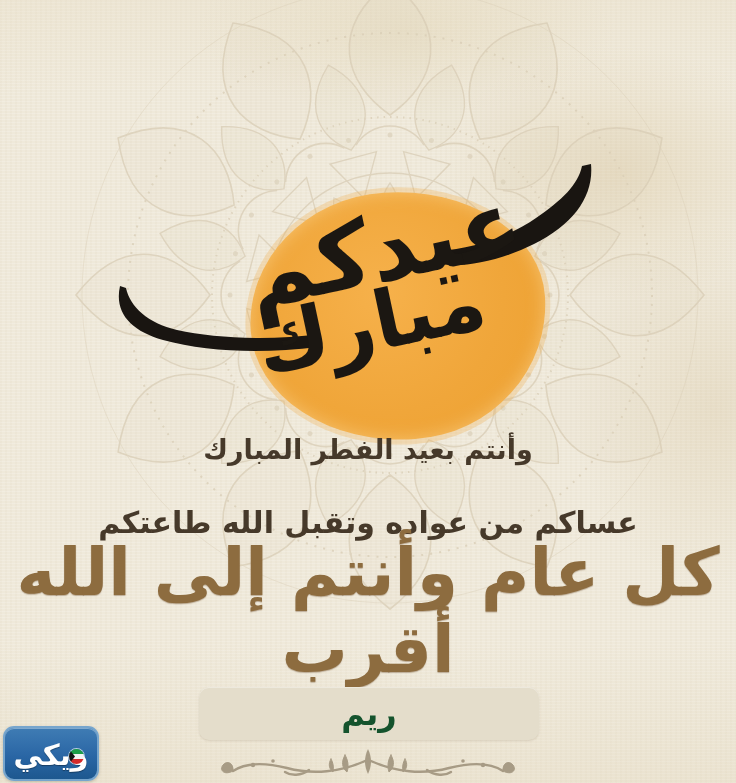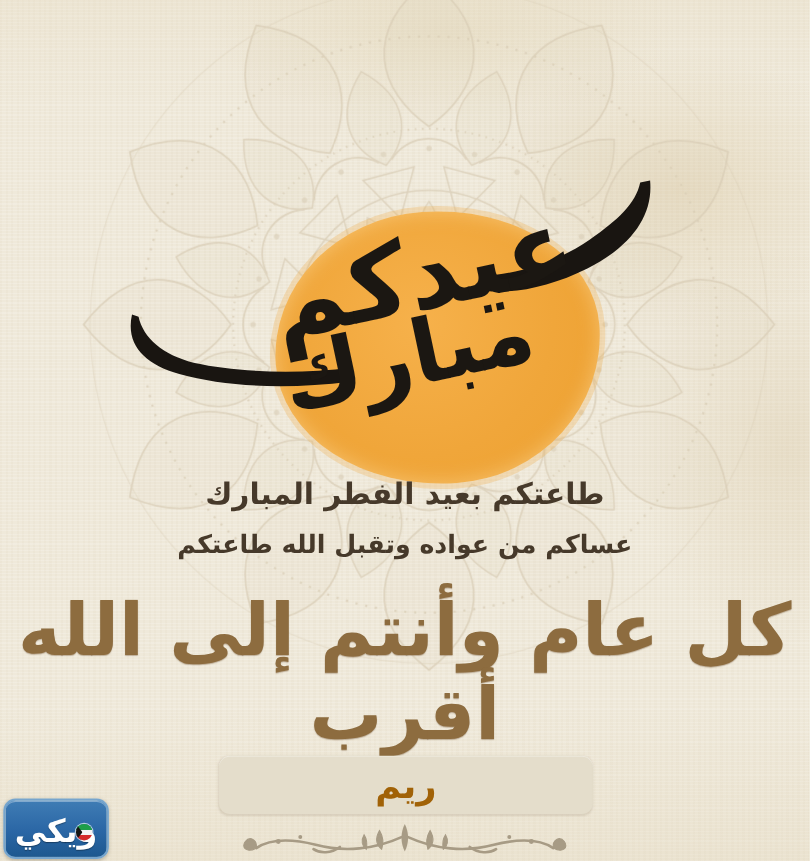--- a/index.html
+++ b/index.html
@@ -26,29 +26,29 @@
   svg.swoosh{position:absolute;left:0;top:0;width:736px;height:783px;pointer-events:none;}
   .calligraphy{
     position:absolute;left:205px;top:202px;width:390px;height:250px;
     transform:rotate(-12deg);text-align:center;color:#1b1712;
     font-weight:bold;line-height:1;
   }
   .cal-word1{font-size:92px;letter-spacing:-2px;}
   .cal-word2{font-size:80px;margin-top:-16px;transform:translateX(-28px);letter-spacing:-2px;}
   .line{position:absolute;left:0;width:736px;text-align:center;color:#46392a;}
   .line1{top:434px;font-size:27px;font-weight:600;letter-spacing:.5px;}
-  .line2{top:483px;font-size:23px;font-weight:600;letter-spacing:.5px;}
+  .line2{top:505px;font-size:30px;font-weight:600;letter-spacing:.5px;}
   .line3{top:534px;font-size:66px;font-weight:bold;color:#8d6c3f;
          text-shadow:0 1px 1px rgba(96,64,28,.35);letter-spacing:-1px;}
   .plate{
     position:absolute;left:199px;top:687px;width:340px;height:53px;border-radius:10px;
     background:#e4ddcb;box-shadow:0 1px 2px rgba(120,100,70,.18), inset 0 1px 0 rgba(255,255,255,.35);
     display:flex;align-items:center;justify-content:center;cursor:pointer;
   }
-  .plate-name{font-size:32px;font-weight:bold;color:#a16207;}
+  .plate-name{font-size:32px;font-weight:bold;color:#14532d;}
   svg.flourish{position:absolute;left:213px;top:741px;width:310px;height:38px;pointer-events:none;}
   .logo{
     position:absolute;left:3px;top:726px;width:96px;height:55px;border-radius:11px;
     background:linear-gradient(180deg,#3f7cb4 0%,#2a66a5 55%,#1d588f 100%);
     border:2px solid #76a5cd;box-sizing:border-box;
     box-shadow:inset 0 1px 0 rgba(255,255,255,.35), 0 1px 3px rgba(60,50,30,.25);
     display:flex;align-items:center;justify-content:center;cursor:pointer;
   }
   .logo-text{color:#ffffff;font-size:29px;font-weight:bold;letter-spacing:1px;
              text-shadow:0 1px 1px rgba(0,0,0,.35);margin-top:2px;}
@@ -185,21 +185,21 @@
   <svg class="swoosh" viewBox="0 0 736 783" aria-hidden="true">
     <path fill="#191511" d="M591,164 C594,196 574,224 534,244 C500,261 464,268 440,264 L438,251 C472,249 507,238 536,218 C562,200 578,185 582,166 Z"></path>
     <path fill="#191511" d="M120,286 C114,313 131,331 163,340 C206,352 262,354 318,347 L320,334 C268,341 214,338 177,330 C148,323 130,307 126,288 Z"></path>
   </svg>
 
   <div class="calligraphy" dir="rtl">
     <div class="cal-word1">عيدكم</div>
     <div class="cal-word2">مبارك</div>
   </div>
 
-  <div class="line line1" dir="rtl">طاعتكم بعيد الفطر المبارك</div>
+  <div class="line line1" dir="rtl">وأنتم بعيد الفطر المبارك</div>
   <div class="line line2" dir="rtl">عساكم من عواده وتقبل الله طاعتكم</div>
   <div class="line line3" dir="rtl">كل عام وأنتم إلى الله أقرب</div>
 
   <div class="plate">
     <span class="plate-name" dir="rtl">ريم</span>
   </div>
 
   <svg class="flourish" viewBox="0 0 310 38" aria-hidden="true">
     <g id="fl-half" stroke="#a79b85" stroke-width="2.4" fill="none" stroke-linecap="round">
       <path d="M152,20 C128,31 100,34 74,27 C50,21 32,22 20,30"></path>

